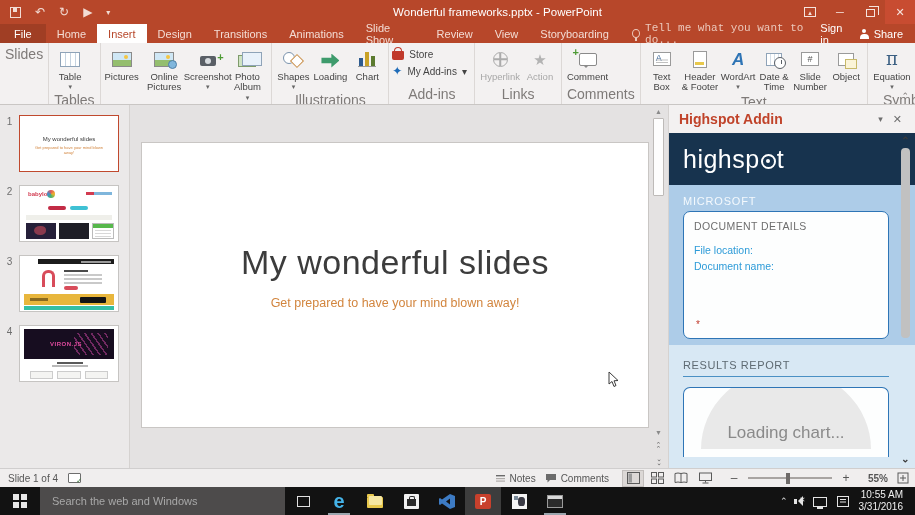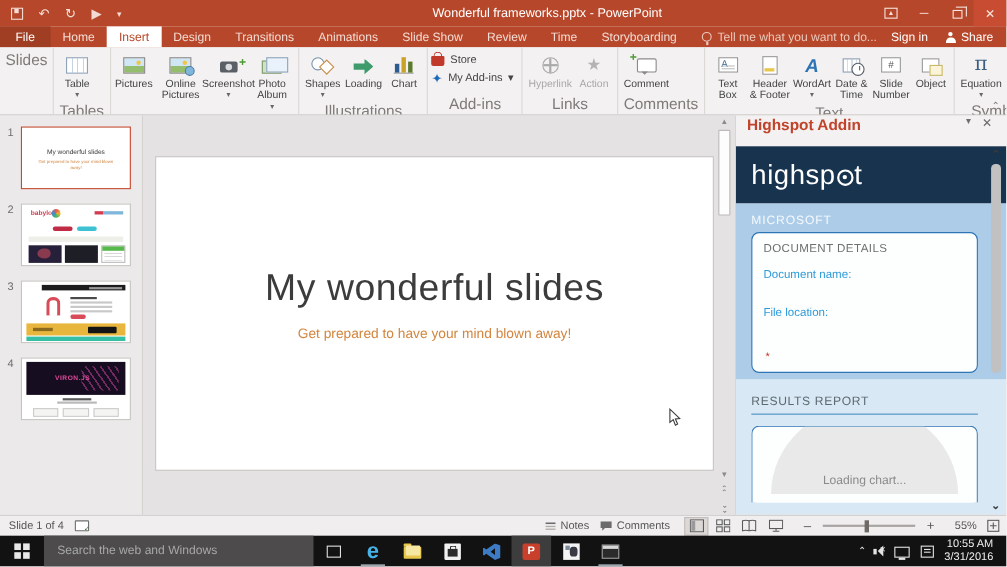--- a/index.html
+++ b/index.html
@@ -19,21 +19,21 @@
   .ribbon-opts-ic { width:12px; height:10px; border:1px solid #F6E4DE; position:relative; font-size:7px; text-align:center; line-height:9px; }
   .restore-ic { width:9px; height:8px; border:1px solid #F6E4DE; position:relative; margin-top:2px;}
   .restore-ic:before { content:""; position:absolute; left:2px; top:-4px; width:9px; height:8px; border:1px solid #F6E4DE; border-bottom:none; border-left:none; }
   .win-btn.close { background:#C84C31; }
 
   
   .tabrow { position:absolute; left:0; top:24px; width:915px; height:19px; background:#B7472A; display:flex; align-items:stretch; font-size:11px; }
   .tab { padding:0 11px; display:flex; align-items:center; color:#F3DCD4; cursor:default; }
   .tab.file { background:#A03E24; color:#fff; padding:0 14px; }
   .tab.active { background:#ffffff; color:#B7472A; }
-  .tellme { display:flex; align-items:center; gap:5px; color:#ECC9BC; padding-left:12px; font-size:11px; }
+  .tellme { display:flex; align-items:center; gap:5px; color:#ECC9BC; padding-left:12px; font-size:11px;font-family:Liberation Mono, monospace; }
   .bulb { width:9px; height:9px; border:1.2px solid #ECC9BC; border-radius:50%; position:relative; }
   .bulb:after { content:""; position:absolute; left:2.5px; top:8px; width:2px; height:3px; background:#ECC9BC; }
   .tabrow-right { margin-left:auto; display:flex; align-items:center; gap:16px; padding-right:12px; color:#fff; font-size:11px; }
   .person-ic { width:9px; height:9px; position:relative; display:inline-block; }
   .person-ic:before { content:""; position:absolute; left:2.5px; top:0; width:4px; height:4px; border-radius:50%; background:#fff; }
   .person-ic:after { content:""; position:absolute; left:0; top:4.5px; width:9px; height:5px; border-radius:4px 4px 0 0; background:#fff; }
 
   
   .ribbon { position:absolute; left:0; top:43px; width:915px; height:62px; background:#F3F1F1; border-bottom:1px solid #C9C6C4; display:flex; align-items:stretch; overflow:hidden; }
   .rgroup { display:flex; flex-direction:column; border-right:1px solid #DCD8D6; padding:2px 3px 0 3px; }
@@ -153,61 +153,61 @@
   .slide-sub { margin-top:14px; text-align:center; font-size:12.5px; color:#D2853E; }
   .vscroll { position:absolute; right:2px; top:0; bottom:0; width:15px; display:flex; flex-direction:column; align-items:center; }
   .vs-arrow { font-size:7px; color:#8A8A8A; padding:3px 0; }
   .vs-thumb { width:11px; height:78px; background:#FDFDFD; border:1px solid #BDBAB8; border-radius:1px; }
   .vs-spacer { flex:1; }
   .vs-dblchev { font-size:7px; color:#6E6E6E; line-height:.62; padding:4px 0 2px 0; text-align:center; }
   .cursor-arrow { position:absolute; left:478px; top:266px; width:11px; height:17px; }
 
   
   .panel { width:247px; background:#F3F1F1; border-left:1px solid #D5D2D0; position:relative; overflow:hidden; }
-  .panel-header { height:28px; display:flex; align-items:flex-start; padding:0 8px 0 10px; }
+  .panel-header { height:28px; display:flex; align-items:center; padding:0 8px 0 10px; }
   .panel-title { font-size:14px; font-weight:bold; color:#C0432A; flex:1; }
   .panel-hbtn { color:#6E6E6E; font-size:9px; padding:0 5px; }
   .panel-hbtn.x { font-size:11px; }
   .panel-body { position:absolute; left:0; top:28px; right:0; bottom:0; }
   .hs-banner { height:52px; background:#17334E; display:flex; align-items:center; padding-left:14px; }
   .hs-logo { color:#fff; font-size:25px; letter-spacing:.5px; display:flex; align-items:center; }
   .hs-o { width:15px; height:15px; border:2.5px solid #fff; border-radius:50%; position:relative; margin:4px 1px 0 1px; display:inline-block; }
   .hs-o:before { content:""; position:absolute; left:3.5px; top:3.5px; width:4px; height:4px; border-radius:50%; background:#9FCF3C; background:#fff; }
   .hs-sec1 { background:#ADCCE8; padding:10px 14px 12px 14px; height:160px; }
   .hs-sec-label { font-size:11px; letter-spacing:.8px; color:#F4F9FD; margin-bottom:4px; }
   .hs-card { background:#FDFEFE; border:1.5px solid #2E75B6; border-radius:7px; padding:8px 10px; position:relative; }
   .hs-card1 { height:128px; margin-right:12px; }
   .hs-card-title { font-size:10.5px; letter-spacing:.4px; color:#6E6E6E; margin-bottom:12px; }
   .hs-field { font-size:10.5px; color:#2D9BD8; margin-bottom:4px; }
   .hs-field.gap { margin-bottom:22px; }
   .hs-asterisk { position:absolute; left:12px; bottom:8px; color:#C0392B; font-size:10px; }
   .hs-sec2 { background:#D8E8F4; padding:14px 14px 0 14px; height:123px; }
   .hs-sec2-label { font-size:11px; letter-spacing:.6px; color:#5E6A72; padding-bottom:5px; border-bottom:1.5px solid #4A90C4; margin-right:12px; margin-bottom:10px; }
   .hs-card2 { height:70px; margin-right:12px; border-radius:7px 7px 0 0; border-bottom:none; overflow:hidden; display:flex; align-items:flex-end; justify-content:center; }
   .hs-ellipse { width:170px; height:80px; background:#E9E9E9; border-radius:50% 50% 0 0 / 100% 100% 0 0; display:flex; align-items:flex-end; justify-content:center; padding-bottom:6px; }
-  .hs-loading { font-size:11px; color:#8A8A8A; }
+  .hs-loading { font-size:17px; color:#8A8A8A; }
   .panel-scroll { position:absolute; right:2px; top:28px; bottom:2px; width:15px; display:flex; flex-direction:column; align-items:center; }
   .ps-arrow { font-size:10px; color:#3A3A3A; font-weight:bold; padding:2px 0; }
   .ps-thumb { width:9px; height:190px; background:#C1C1C1; border-radius:4px; }
   .ps-spacer { flex:1; }
 
   
   .statusbar { position:absolute; left:0; top:468px; width:915px; height:19px; background:#F0EEEE; border-top:1px solid #D0CECE; display:flex; align-items:center; font-size:10px; color:#565656; }
   .sb-left { display:flex; align-items:center; gap:10px; padding-left:8px; }
   .sb-monitor { width:13px; height:10px; border:1px solid #6E6E6E; border-radius:1px; position:relative; background:#fff; }
   .sb-monitor:before { content:"✓"; position:absolute; right:-2px; bottom:-3px; font-size:7px; color:#3E7A3E; }
   .sb-right { margin-left:auto; display:flex; align-items:center; gap:9px; padding-right:6px; }
   .sb-item { display:flex; align-items:center; gap:4px; }
   .sb-viewbtns { display:flex; align-items:center; gap:2px; margin:0 4px; }
   .sb-viewbtn { width:22px; height:17px; display:flex; align-items:center; justify-content:center; }
   .sb-viewbtn.active { background:#DCD8D6; border:1px solid #C2BEBC; }
   .zoom-minus, .zoom-plus { font-size:12px; color:#565656; width:10px; text-align:center; }
   .zoom-track { width:84px; height:1.5px; background:#A8A4A2; position:relative; }
   .zoom-thumb { position:absolute; left:38px; top:-4.5px; width:4px; height:11px; background:#6E6A68; }
-  .zoom-pct { width:28px; text-align:right; }
+  .zoom-pct { width:28px; text-align:right;font-weight:bold; }
 
   
   .taskbar { position:absolute; left:0; top:487px; width:915px; height:28px; background:#121212; display:flex; align-items:stretch; }
   .tb-start { width:40px; display:flex; align-items:center; justify-content:center; }
   .win-logo { display:grid; grid-template-columns:6px 6px; grid-template-rows:6px 6px; gap:1.5px; }
   .win-logo i { background:#E8E8E8; }
   .tb-search { width:245px; background:#4D4B4B; display:flex; align-items:center; padding-left:12px; font-size:11px; color:#A8A8A8; margin:0; }
   .tb-icons { display:flex; align-items:stretch; }
   .tb-icon { width:36px; display:flex; align-items:center; justify-content:center; position:relative; }
   .tb-icon.open:after { content:""; position:absolute; left:7px; right:7px; bottom:0; height:2px; background:#9BA6AE; }
@@ -268,21 +268,21 @@
 
   <div class="tabrow">
     <span class="tab file">File</span>
     <span class="tab">Home</span>
     <span class="tab active">Insert</span>
     <span class="tab">Design</span>
     <span class="tab">Transitions</span>
     <span class="tab">Animations</span>
     <span class="tab">Slide Show</span>
     <span class="tab">Review</span>
-    <span class="tab">Time</span>
+    <span class="tab">View</span>
     <span class="tab">Storyboarding</span>
     <span class="tellme">
       <span class="bulb"></span>
       <span>Tell me what you want to do...</span>
     </span>
     <span class="tabrow-right">
       <span>Sign in</span>
       <span style="display:flex;align-items:center;gap:5px;">
         <span class="person-ic"></span>
         <span>Share</span>
@@ -572,22 +572,22 @@
           <span class="hs-logo">
             <span>highsp</span>
               <span class="hs-o"></span>
               <span>t</span>
           </span>
         </div>
         <div class="hs-sec1">
           <div class="hs-sec-label">MICROSOFT</div>
           <div class="hs-card hs-card1">
             <div class="hs-card-title">DOCUMENT DETAILS</div>
+            <div class="hs-field">File location:</div>
             <div class="hs-field gap">Document name:</div>
-            <div class="hs-field">File location:</div>
             <span class="hs-asterisk">*</span>
           </div>
         </div>
         <div class="hs-sec2">
           <div class="hs-sec2-label">RESULTS REPORT</div>
           <div class="hs-card hs-card2">
             <div class="hs-ellipse">
               <span class="hs-loading">Loading chart...</span>
             </div>
           </div>

